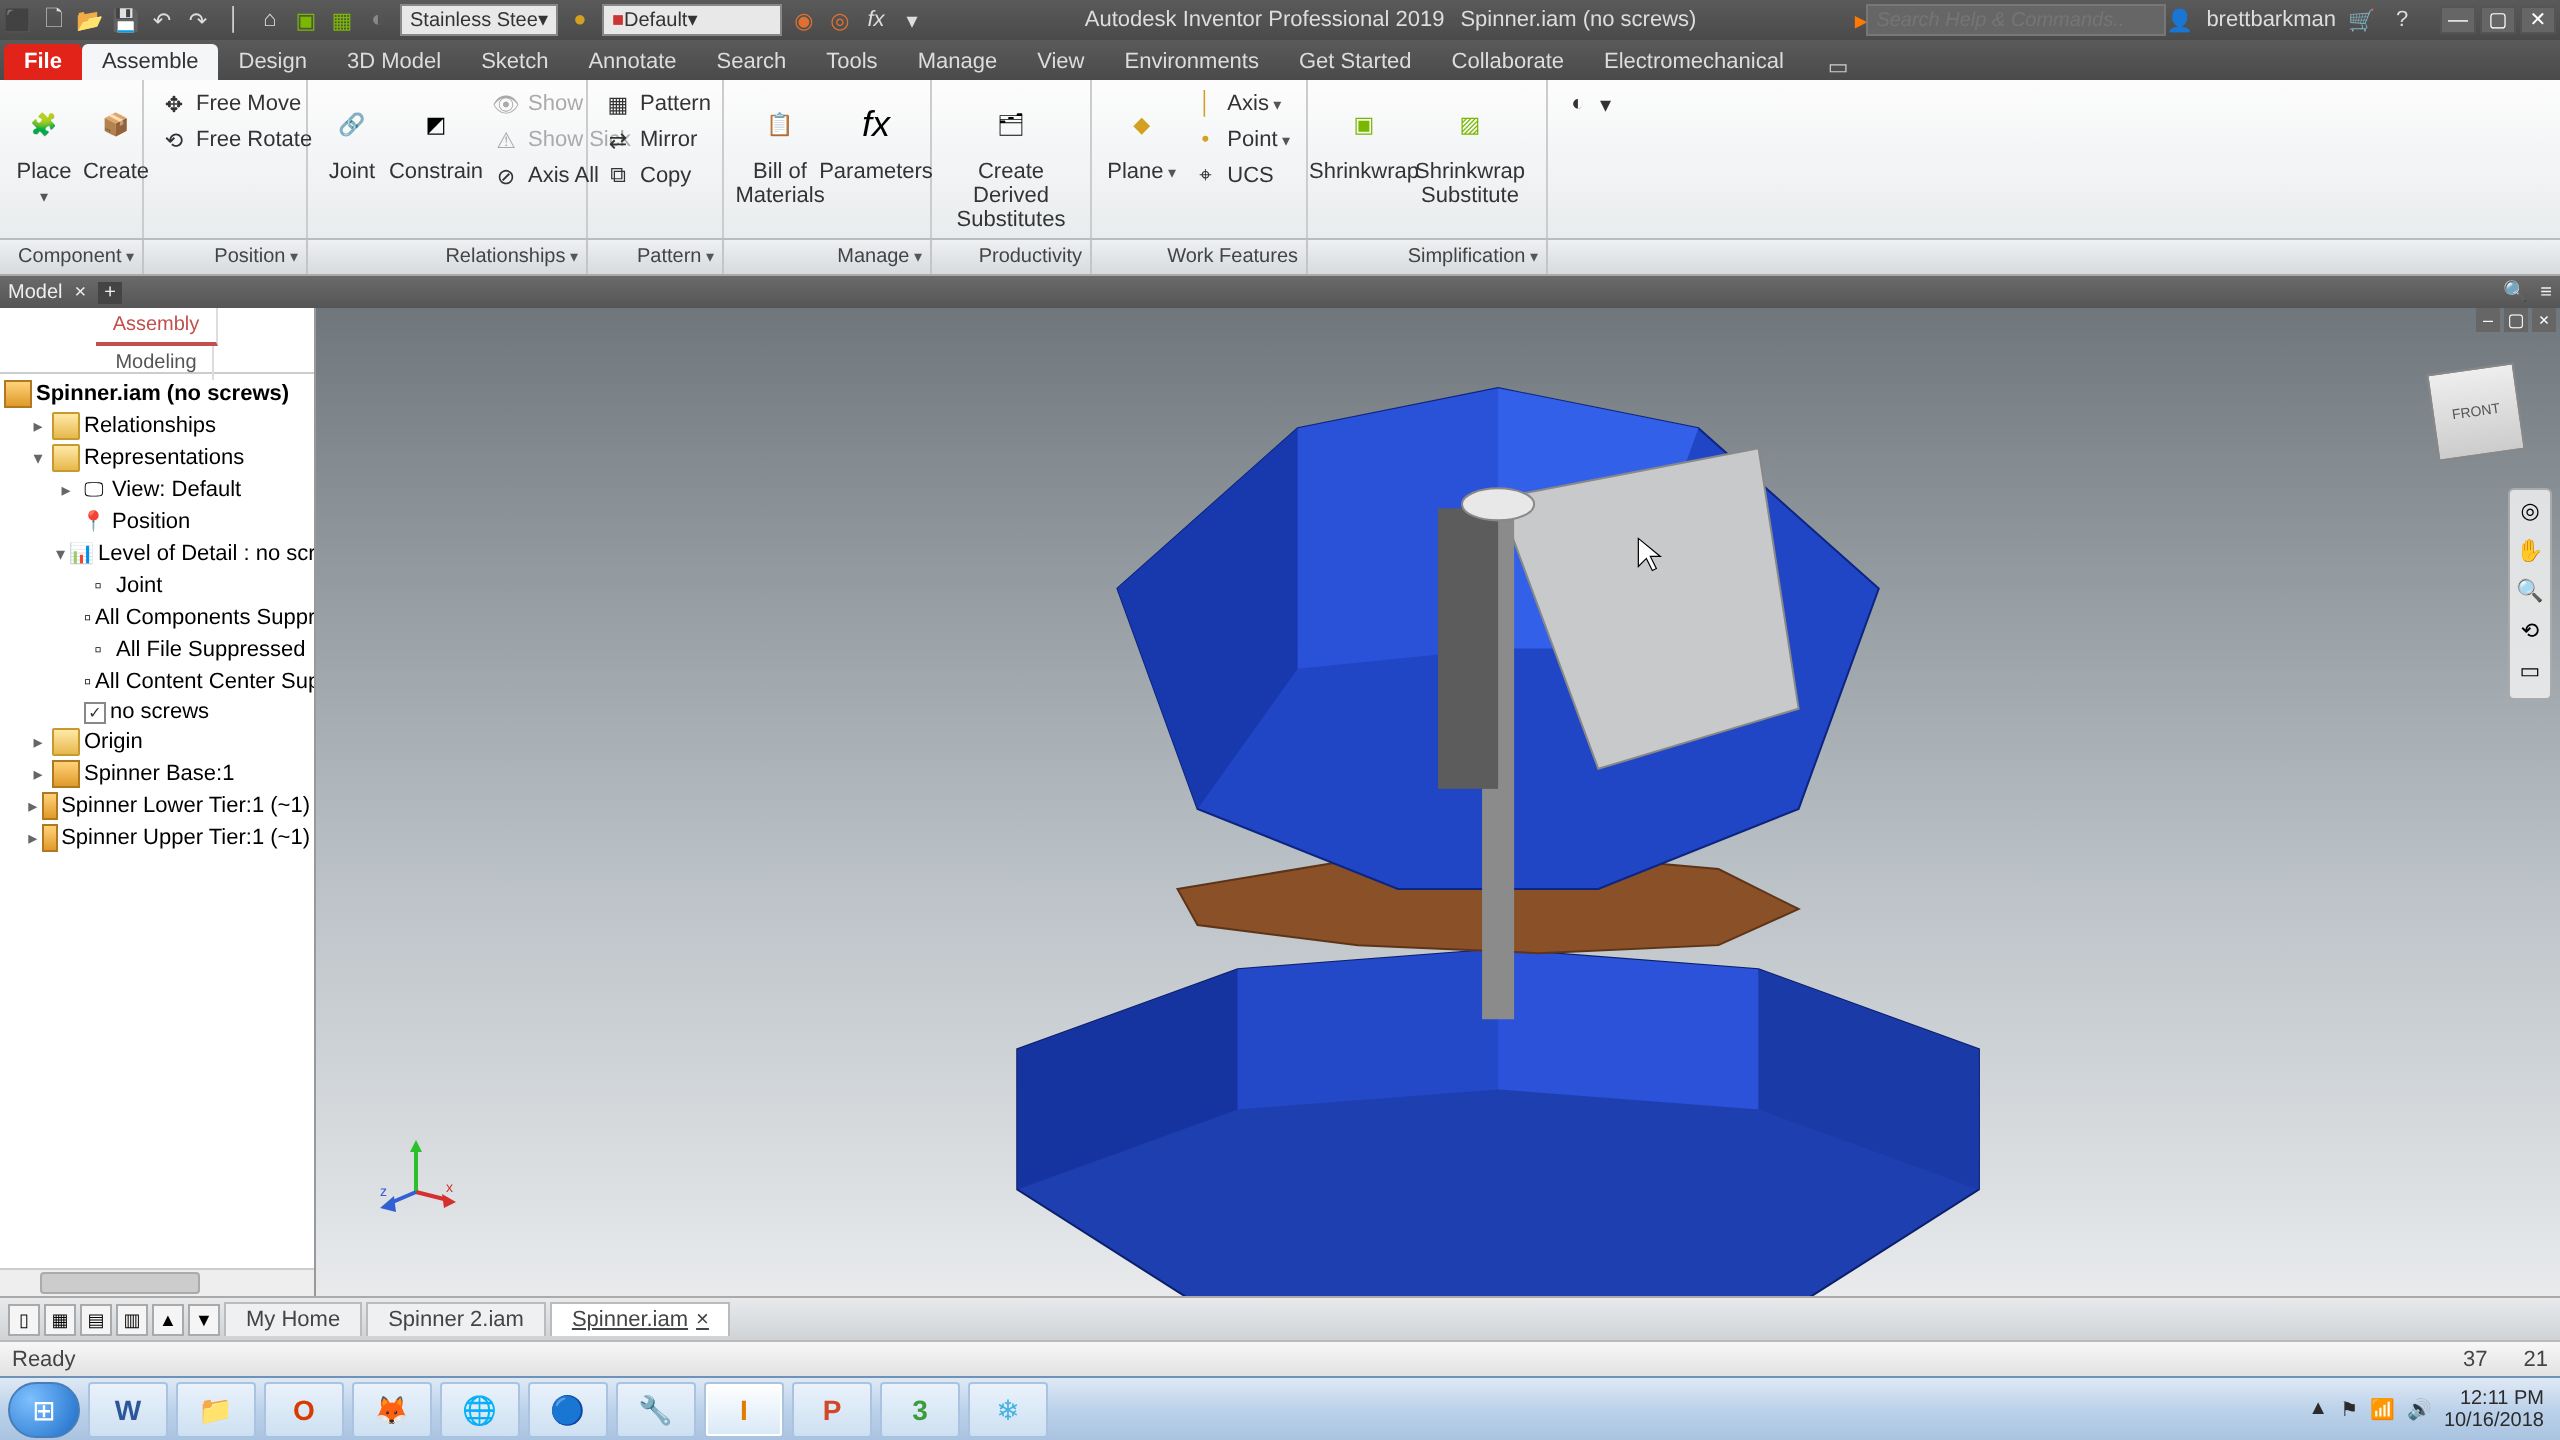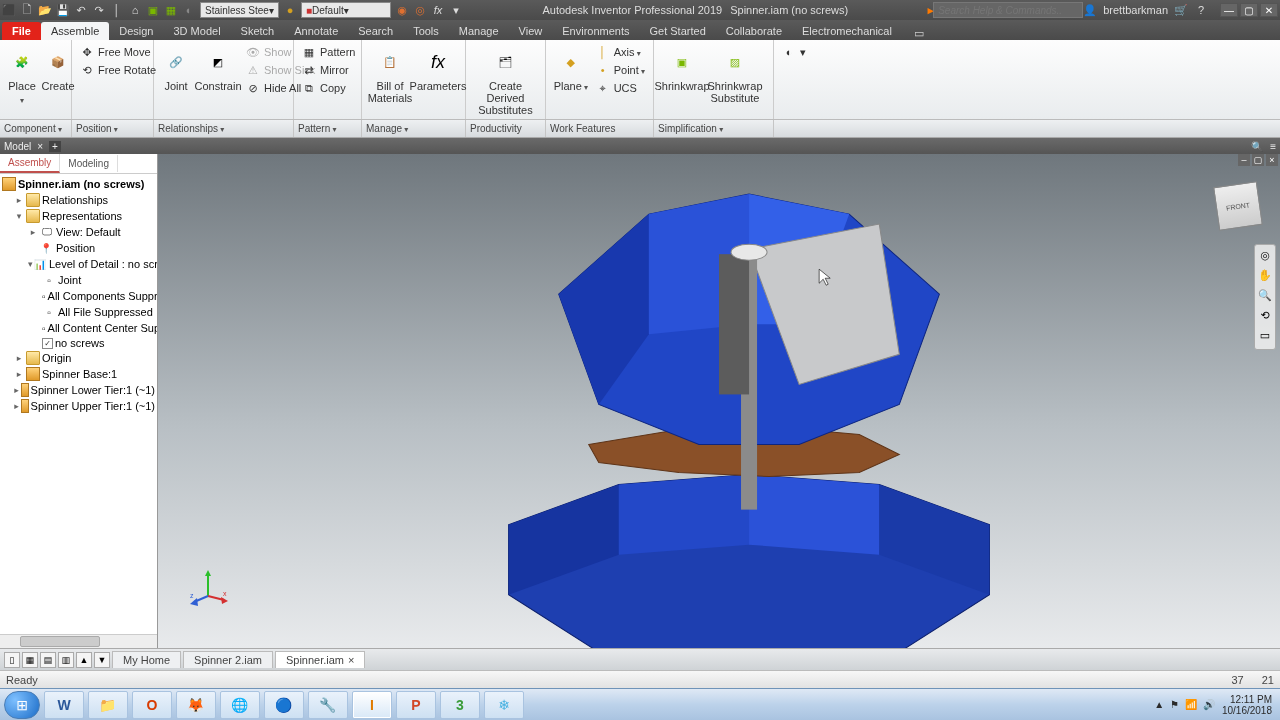--- a/index.html
+++ b/index.html
@@ -31,29 +31,29 @@
 .bigbtn .bic { width: 32px; height: 32px; display: flex; align-items: center; justify-content: center; }
 .bigbtn .bt { font-size: 11px; color: #333; text-align: center; line-height: 1.1; }
 .smallcol { display: flex; flex-direction: column; gap: 2px; padding-top: 2px; }
 .smallbtn { display: flex; align-items: center; gap: 4px; font-size: 11px; color: #333; padding: 1px 2px; cursor: pointer; white-space: nowrap; }
 .smallbtn.dis { color: #aaa; }
 .sic { width: 14px; height: 14px; display: inline-flex; align-items: center; justify-content: center; font-size: 11px; }
 .dd::after { content: " ▾"; font-size: 8px; color: #555; }
 
 
 .panellabels { height: 18px; background: linear-gradient(#eef0f2,#d7dbde); border-bottom: 1px solid #aaa; display: flex; font-size: 10px; color: #444; }
-.plabel { border-right: 1px solid #c5c5c5; display: flex; align-items: center; justify-content: flex-start; padding: 0 4px; }
+.plabel { border-right: 1px solid #c5c5c5; display: flex; align-items: center; justify-content: flex-end; padding: 0 4px; }
 
 
 .browhdr { height: 16px; background: linear-gradient(#6a6a6a,#555); color: #eee; font-size: 10px; display: flex; align-items: center; padding: 0 4px; gap: 6px; }
 
 
 .main { flex: 1; display: flex; min-height: 0; }
 .browser { width: 158px; background: #fff; border-right: 1px solid #999; display: flex; flex-direction: column; font-size: 11px; overflow: hidden; }
-.browtabs { height: 20px; border-bottom: 1px solid #ccc; display: flex; align-items: center; font-size: 10px; }
+.browtabs { height: 33px; border-bottom: 1px solid #ccc; display: flex; align-items: center; font-size: 10px; flex-direction: column; }
 .browtab { padding: 3px 8px; color: #555; border-right: 1px solid #ddd; }
 .browtab.active { color: #c0504d; border-bottom: 2px solid #c0504d; }
 .tree { flex: 1; overflow: hidden; padding: 2px 0; }
 .tn { display: flex; align-items: center; gap: 2px; padding: 1px 2px; white-space: nowrap; cursor: pointer; }
 .tn .tw { width: 10px; text-align: center; color: #666; font-size: 9px; }
 .tn .ti { width: 14px; height: 14px; display: inline-flex; align-items: center; justify-content: center; font-size: 10px; }
 .tn.bold { font-weight: bold; }
 .ind1 { padding-left: 14px; } .ind2 { padding-left: 28px; } .ind3 { padding-left: 42px; }
 .scrollb { height: 14px; background: #eee; border-top: 1px solid #ccc; position: relative; }
 .scrollb .thumb { position: absolute; left: 20px; width: 80px; top: 1px; bottom: 1px; background: #ccc; border: 1px solid #aaa; border-radius: 2px; }
@@ -64,21 +64,21 @@
 .viewcube { position: absolute; top: 30px; right: 20px; width: 44px; height: 44px; background: linear-gradient(#eee,#ccc); border: 1px solid #888; transform: rotate(-8deg); font-size: 7px; color: #555; display: flex; align-items: center; justify-content: center; }
 .navbar { position: absolute; right: 4px; top: 90px; width: 22px; background: rgba(240,240,240,.85); border: 1px solid #aaa; border-radius: 3px; display: flex; flex-direction: column; gap: 4px; padding: 4px 2px; align-items: center; }
 .navbar .nb { width: 16px; height: 16px; font-size: 11px; text-align: center; }
 .triad { position: absolute; left: 30px; bottom: 40px; width: 40px; height: 40px; }
 .canvas .wctl { position: absolute; top: 0; right: 2px; display: flex; gap: 2px; }
 .canvas .wctl span { width: 12px; height: 12px; background: #666; color: #fff; font-size: 9px; display: flex; align-items: center; justify-content: center; }
 
 
 .doctabs { height: 22px; background: linear-gradient(#e8eaec,#cfd3d6); border-top: 1px solid #aaa; display: flex; align-items: center; font-size: 11px; padding: 0 4px; gap: 2px; }
 .dtab { padding: 2px 10px; background: #eef0f2; border: 1px solid #bbb; border-bottom: none; color: #444; display: flex; align-items: center; gap: 4px; }
-.dtab.active { background: #fff; }
+.dtab.active { background: #fff; text-decoration: underline; }
 .vic { width: 16px; height: 16px; border: 1px solid #aaa; background: #f5f5f5; font-size: 9px; display: flex; align-items: center; justify-content: center; }
 
 
 .statusbar { height: 18px; background: linear-gradient(#f7f7f7,#e2e2e2); border-top: 1px solid #bbb; font-size: 11px; color: #444; display: flex; align-items: center; padding: 0 6px; }
 .statusbar .r { margin-left: auto; display: flex; gap: 18px; }
 
 
 .taskbar { height: 32px; background: linear-gradient(#dfe9f5,#bcd2ea 50%,#a9c3e0); border-top: 1px solid #6f93b8; display: flex; align-items: center; padding: 0 4px; gap: 4px; }
 .startorb { width: 36px; height: 28px; border-radius: 14px; background: radial-gradient(circle at 30% 30%, #7ec0ff, #1b6cc7); border: 1px solid #4a7db5; display: flex; align-items: center; justify-content: center; color: #fff; font-size: 14px; }
 .tbi { width: 40px; height: 28px; background: linear-gradient(#eaf2fb,#cde0f2); border: 1px solid #a9c3e0; border-radius: 2px; display: flex; align-items: center; justify-content: center; font-size: 14px; }
@@ -193,21 +193,21 @@
         <div class="smallbtn dis">
             <span class="sic">👁</span>
             <span>Show</span>
           </div>
         <div class="smallbtn dis">
             <span class="sic">⚠</span>
             <span>Show Sick</span>
           </div>
         <div class="smallbtn">
             <span class="sic">⊘</span>
-            <span>Hide All</span>
+            <span>Axis All</span>
           </div>
       </div>
     </div>
   </div>
   <div class="group" style="width:68px">
     <div class="row">
         <div class="smallcol">
       <div class="smallbtn">
             <span class="sic">▦</span>
             <span>Pattern</span>

